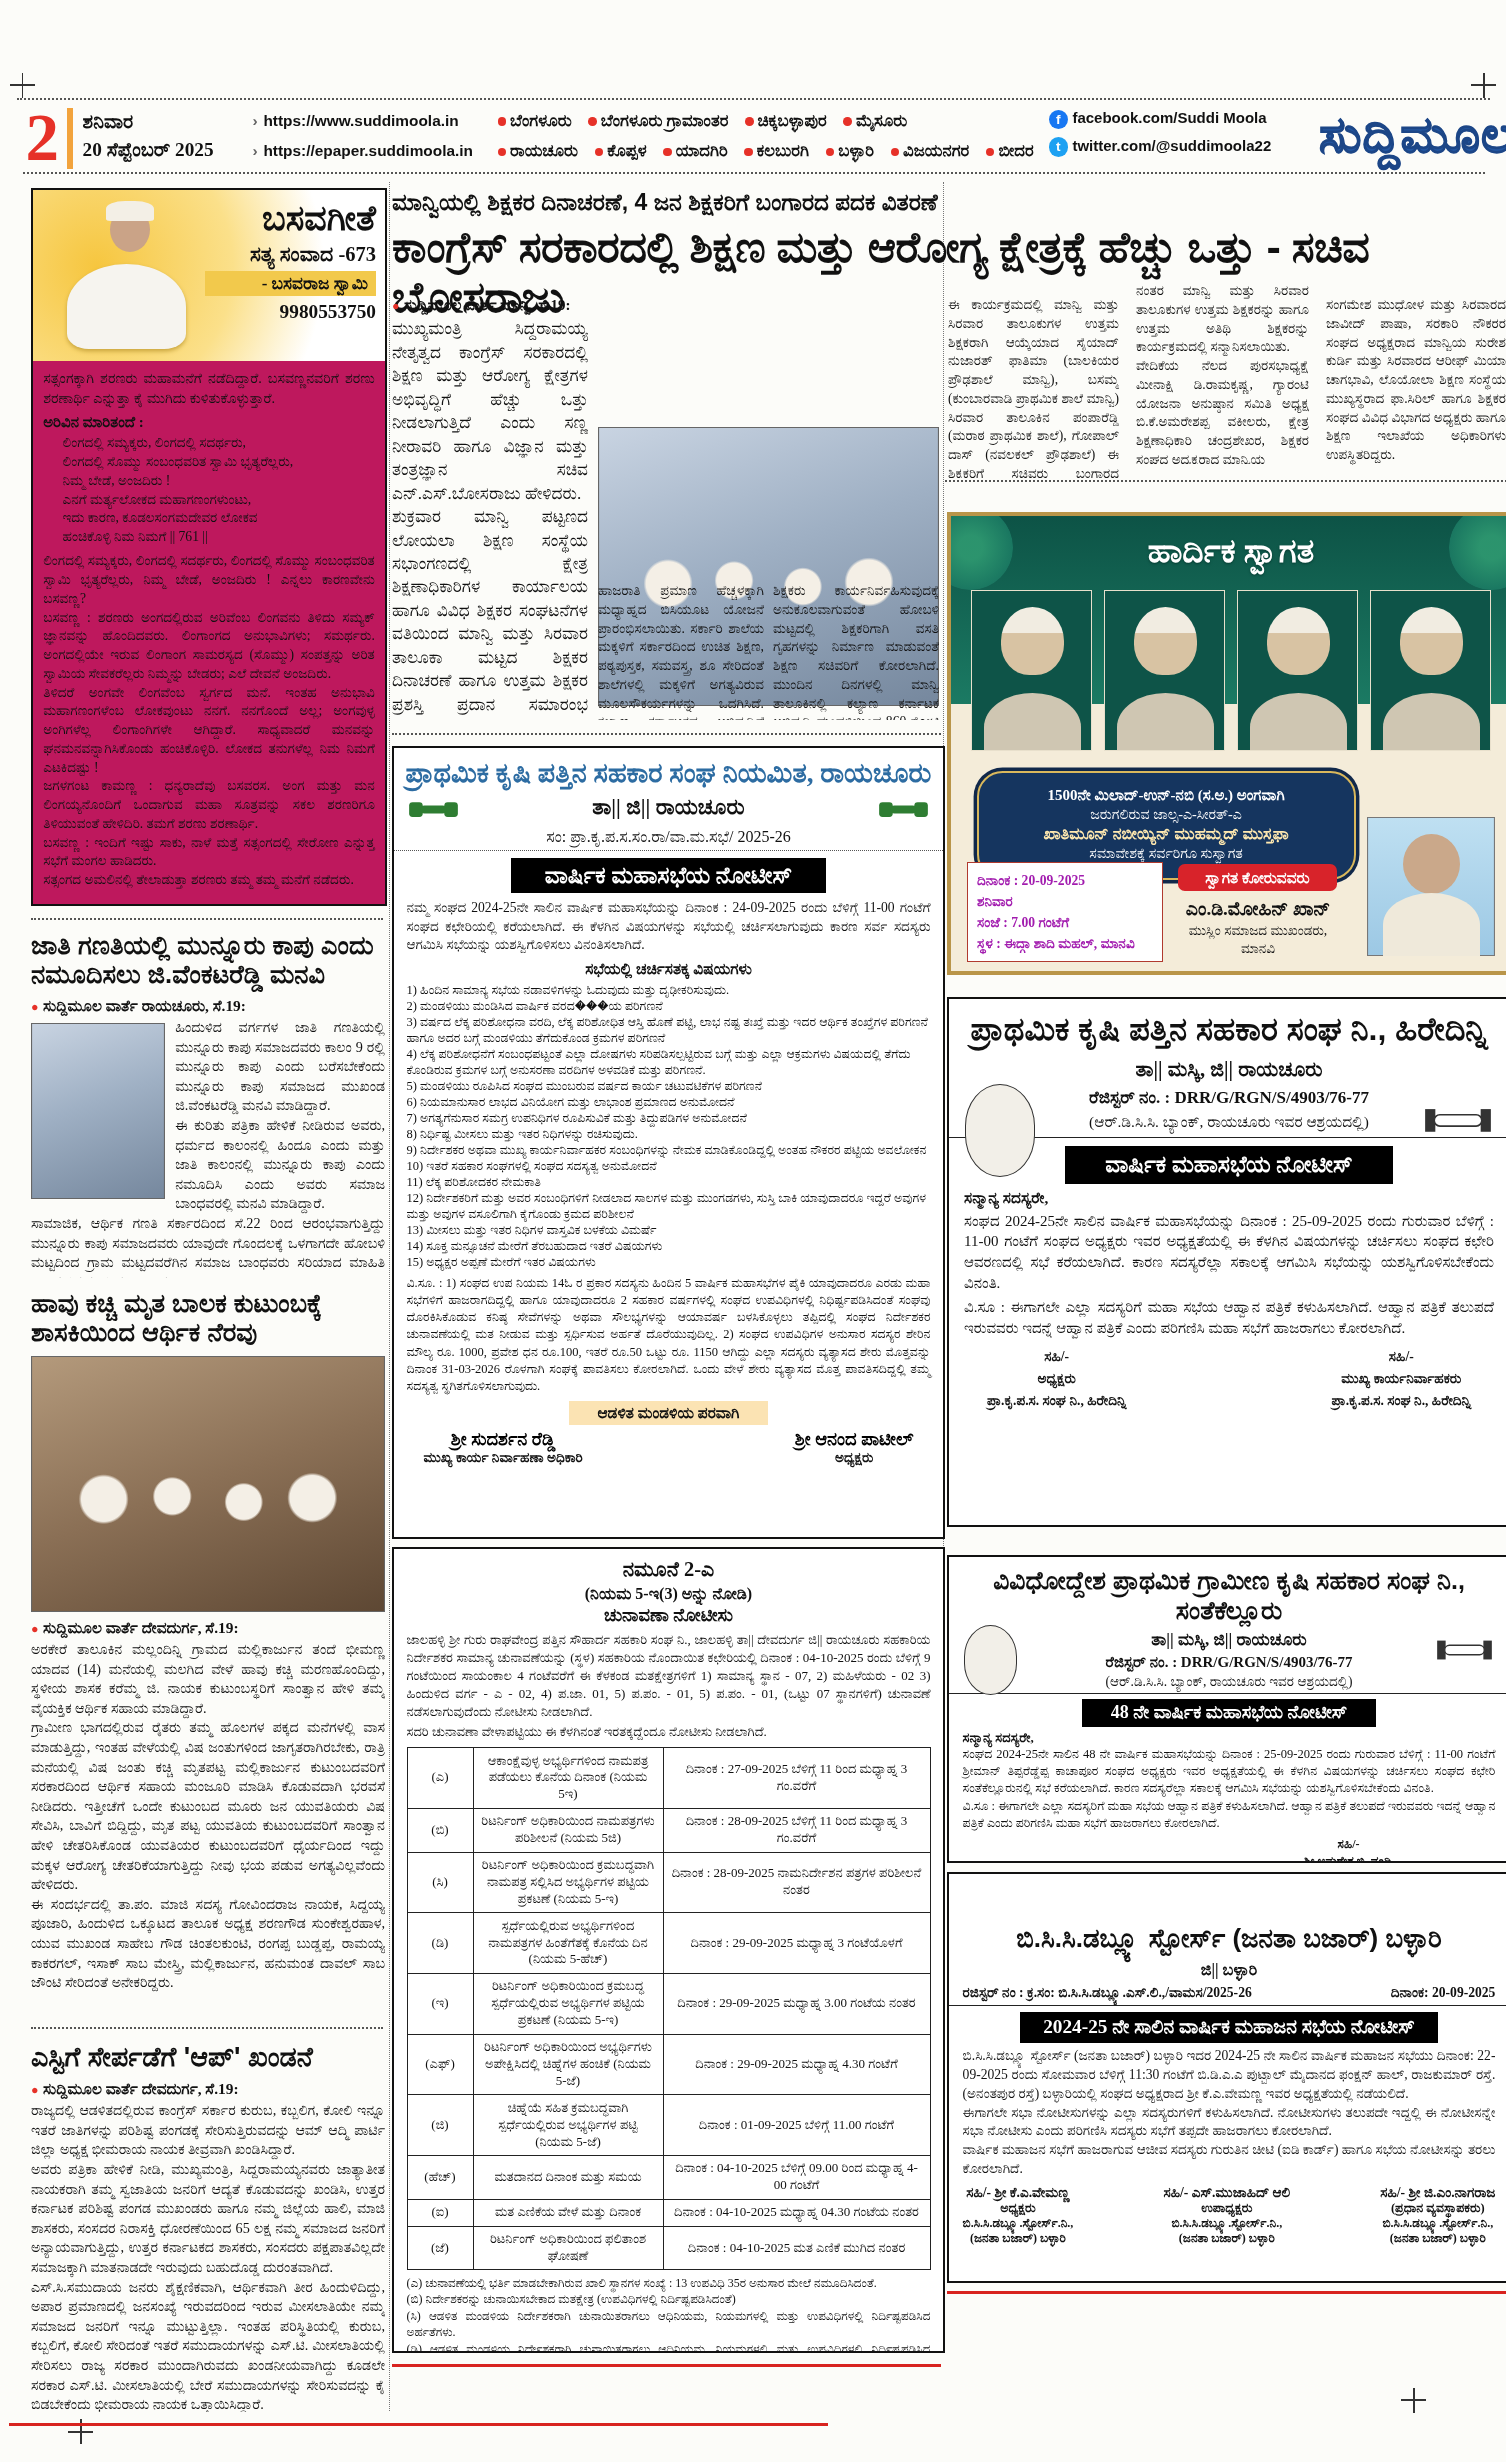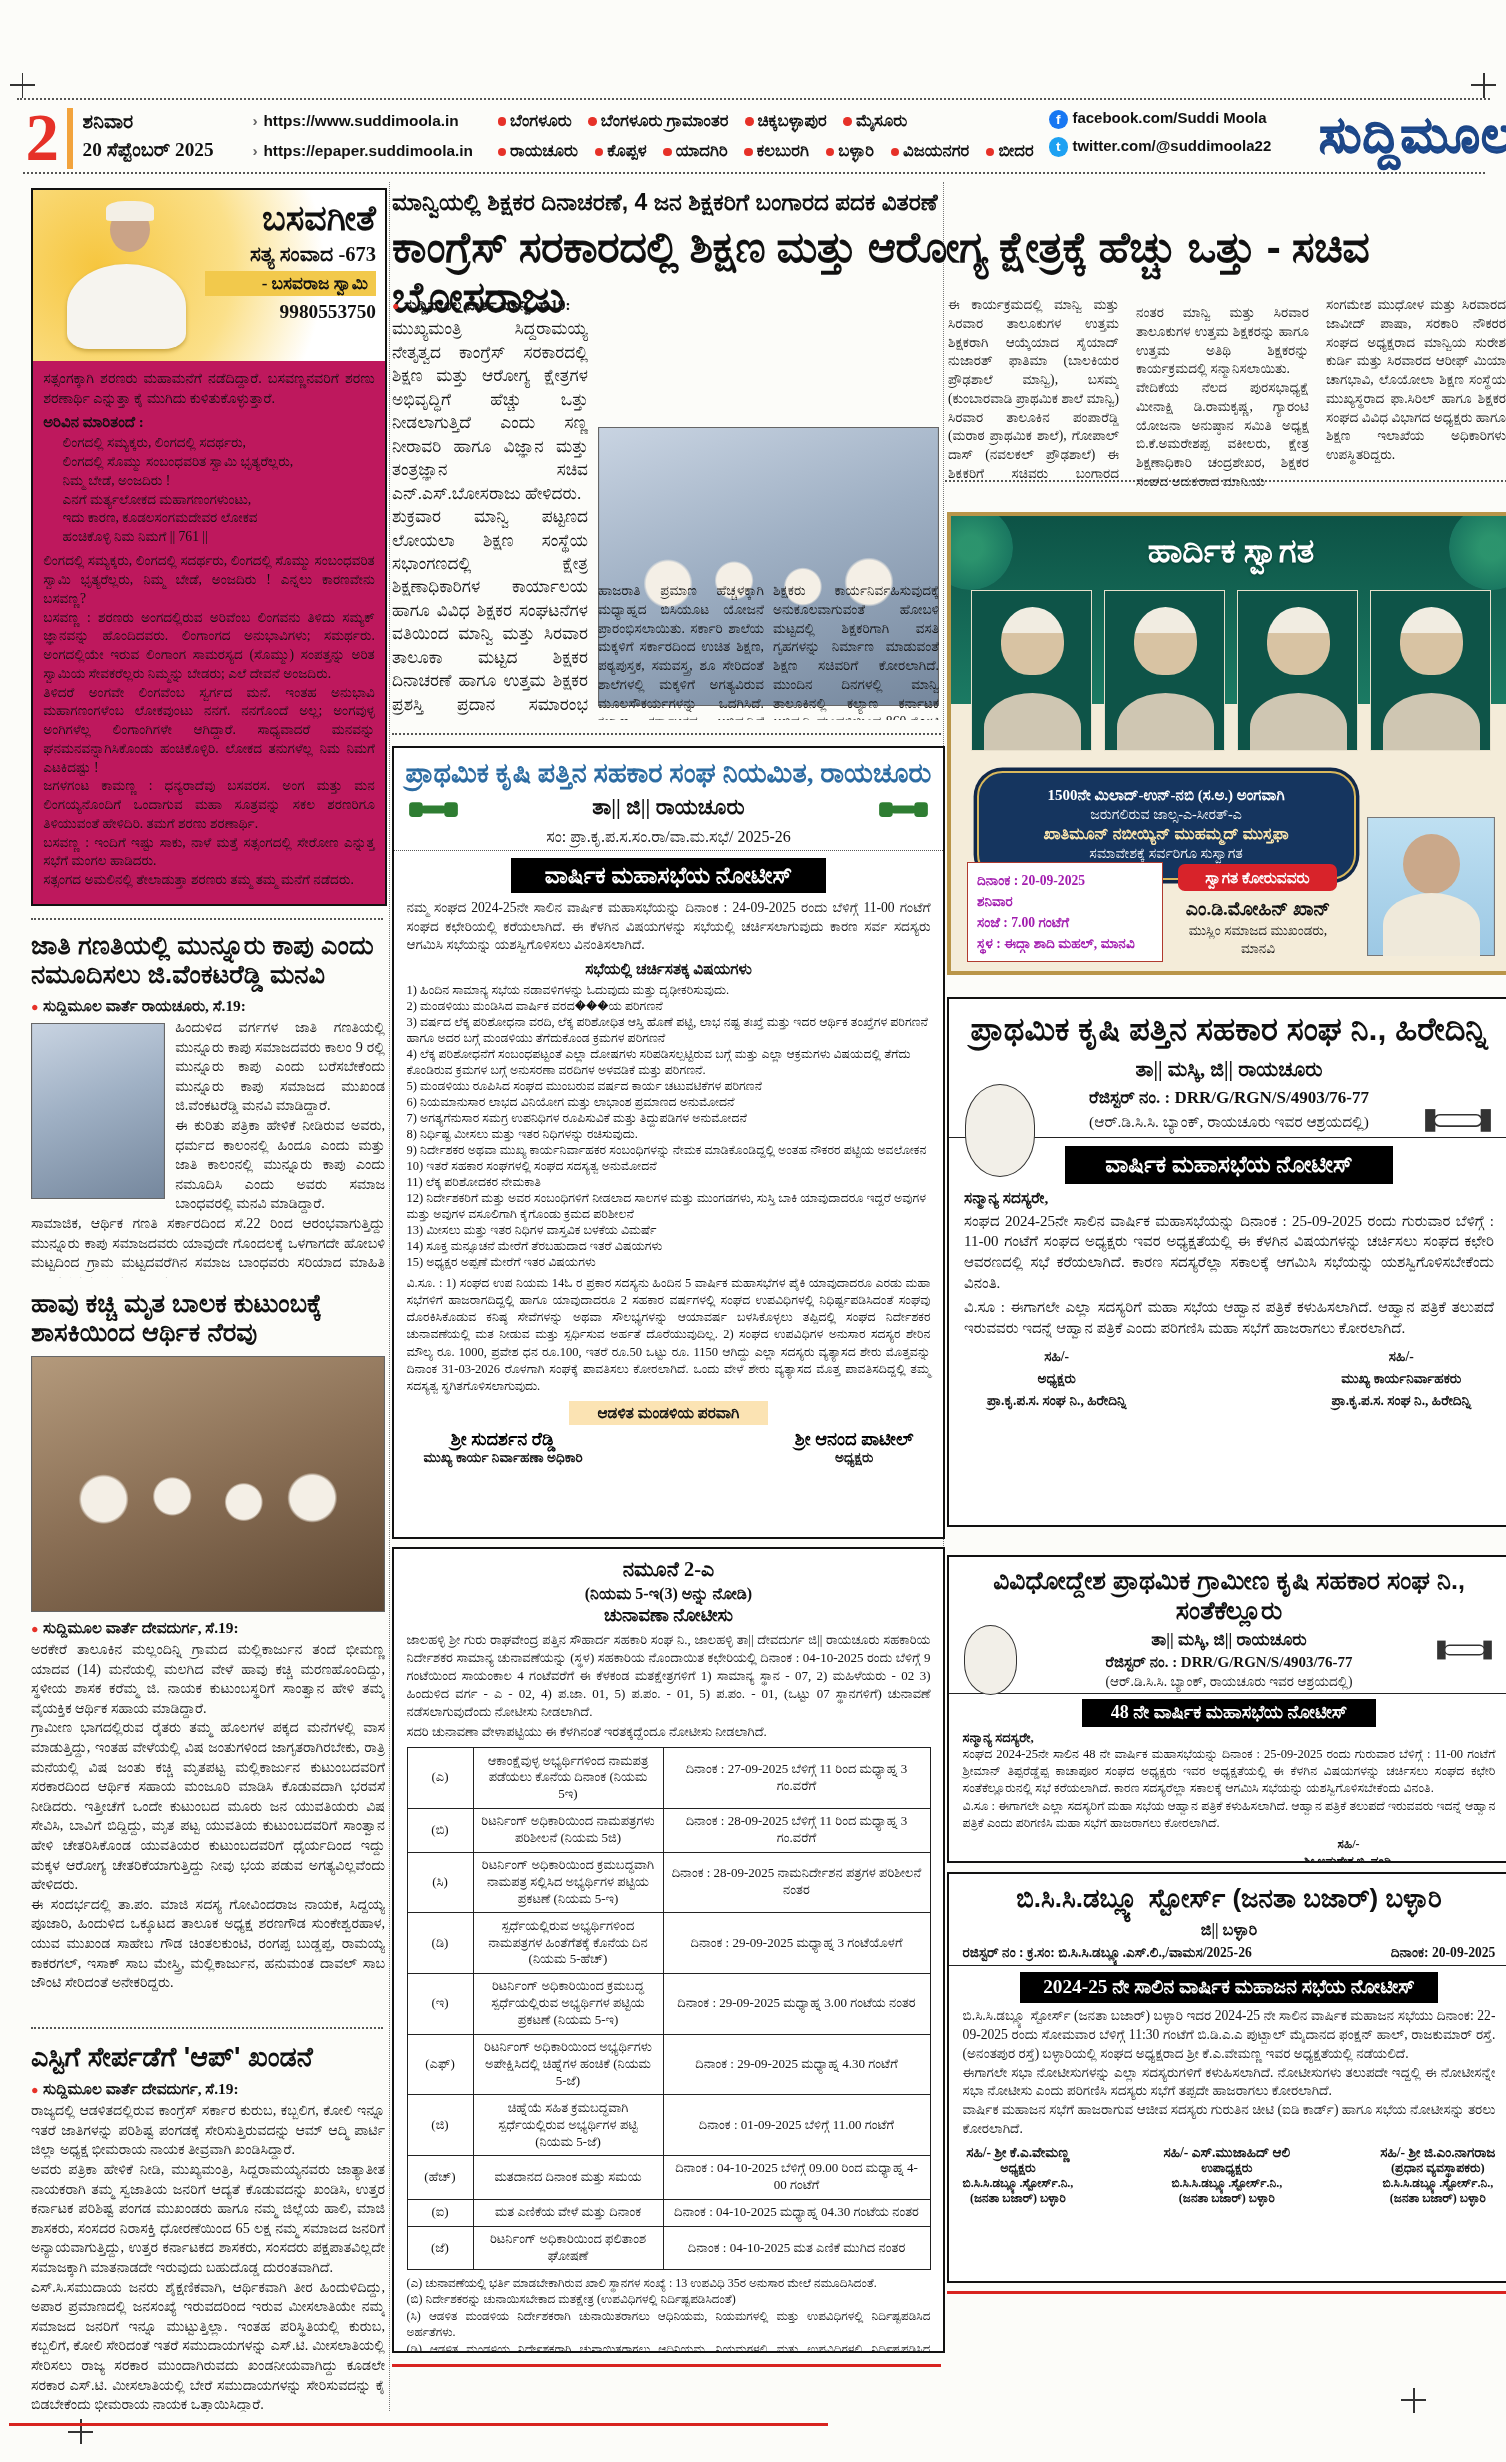--- a/index.html
+++ b/index.html
@@ -215,21 +215,21 @@
     <div class="abs" style="left:206px;top:393px;width:166px;height:138px;overflow:hidden;">
       <div class="body-txt" style="font-size:13.6px;">ಹಾಜರಾತಿ ಪ್ರಮಾಣ ಹೆಚ್ಚಳಕ್ಕಾಗಿ ಮಧ್ಯಾಹ್ನದ ಬಿಸಿಯೂಟ ಯೋಜನೆ ಪ್ರಾರಂಭಿಸಲಾಯಿತು. ಸರ್ಕಾರಿ ಶಾಲೆಯ ಮಕ್ಕಳಿಗೆ ಸರ್ಕಾರದಿಂದ ಉಚಿತ ಶಿಕ್ಷಣ, ಪಠ್ಯಪುಸ್ತಕ, ಸಮವಸ್ತ್ರ, ಶೂ ಸೇರಿದಂತೆ ಶಾಲೆಗಳಲ್ಲಿ ಮಕ್ಕಳಿಗೆ ಅಗತ್ಯವಿರುವ ಮೂಲಸೌಕರ್ಯಗಳನ್ನು ಒದಗಿಸಿದೆ. ಕಲ್ಯಾಣ ಕರ್ನಾಟಕದ ಅಭಿವೃದ್ಧಿಗೆ ನೀಡುವ ವಾರ್ಷಿಕ 5 ಸಾವಿರ ಕೋಟಿ ರೂ. ಅನುದಾನದಲ್ಲಿ ಶಿಕ್ಷಣಕ್ಕಾಗಿ ಶೇ. 25 ರಷ್ಟು ಅಂದರೆ ಅಂದಾಜು 1250 ಕೋಟಿ ರೂ. ಅನುದಾನವನ್ನು ನೀಡಲಾಗುತ್ತಿದೆ. ಒಳ ಮೀಸಲಾತಿಯ ಸಂಪೂರ್ಣ ಆದೇಶದ ನಂತರ ಖಾಯಂ ಶಿಕ್ಷಕರ ನೇಮಕಾತಿಯನ್ನು ಮಾಡಿಕೊಳ್ಳಲಾಗುವುದು. ಈಗಾಗಲೇ ಮಾನ್ವಿ ಮತ್ತು ಸಿರವಾರ ತಾಲೂಕುಗಳಲ್ಲಿನ ಸರ್ಕಾರಿ ಶಾಲೆಗಳ ಅಭಿವೃದ್ಧಿಗಾಗಿ 60 ಕೋಟಿ ರೂ. ಅನುದಾನ ನೀಡಲಾಗಿದೆ. ಗ್ರಾಮೀಣ ಭಾಗದ ಸರ್ಕಾರಿ ಶಾಲೆಗಳಲ್ಲಿ</div>
     </div>
     <div class="abs" style="left:381px;top:393px;width:166px;height:138px;overflow:hidden;">
       <div class="body-txt" style="font-size:13.6px;">ಶಿಕ್ಷಕರು ಕಾರ್ಯನಿರ್ವಹಿಸುವುದಕ್ಕೆ ಅನುಕೂಲವಾಗುವಂತೆ ಹೋಬಳಿ ಮಟ್ಟದಲ್ಲಿ ಶಿಕ್ಷಕರಿಗಾಗಿ ವಸತಿ ಗೃಹಗಳನ್ನು ನಿರ್ಮಾಣ ಮಾಡುವಂತೆ ಶಿಕ್ಷಣ ಸಚಿವರಿಗೆ ಕೋರಲಾಗಿದೆ. ಮುಂದಿನ ದಿನಗಳಲ್ಲಿ ಮಾನ್ವಿ ತಾಲೂಕಿನಲ್ಲಿ ಕಲ್ಯಾಣ ಕರ್ನಾಟಕ ಅಭಿವೃದ್ಧಿ ಮಂಡಳಿಯಿಂದ 860 ಕೋಟಿ ಅನುದಾನದಲ್ಲಿ ವಿವಿಧ ಅಭಿವೃದ್ಧಿ ಕಾಮಗಾರಿ ಕೈಗೊಳ್ಳಲಾಗುವುದು ಎಂದು ಸಚಿವರು ಹೇಳಿದರು.
 ಶಾಸಕ ಹಂಪಯ್ಯ ನಾಯಕ ಮಾತನಾಡಿ ದೇಶದ ಮುಂದಿನ ಉತ್ತಮ ಪ್ರಜೆಗಳನ್ನು ರೂಪಿಸುವ ಶಿಕ್ಷಕರಿಗೆ ಸಮಾಜದಲ್ಲಿ ಉತ್ತಮವಾದ ಸ್ಥಾನವಿದೆ. ಕಾರಣ ಶಿಕ್ಷಕರು ಮಕ್ಕಳಿಗೆ ಉತ್ತಮ ಶಿಕ್ಷಣ ನೀಡಿ ಅವರನ್ನು ಸರಿದಾರಿಯಲ್ಲಿ ಮುನ್ನಡೆಸಬೇಕೆಂದು ಸಲಹೆ ನೀಡಿದರು.</div>
     </div>
     <div class="abs" style="left:556px;top:107px;width:171px;height:182px;overflow:hidden;">
       <div class="body-txt" style="font-size:13.6px;">ಈ ಕಾರ್ಯಕ್ರಮದಲ್ಲಿ ಮಾನ್ವಿ ಮತ್ತು ಸಿರವಾರ ತಾಲೂಕುಗಳ ಉತ್ತಮ ಶಿಕ್ಷಕರಾಗಿ ಆಯ್ಕೆಯಾದ ಸೈಯಾದ್ ನುಜಾರತ್ ಫಾತಿಮಾ (ಬಾಲಕಿಯರ ಪ್ರೌಢಶಾಲೆ ಮಾನ್ವಿ), ಬಸಮ್ಮ (ಕುಂಬಾರವಾಡಿ ಪ್ರಾಥಮಿಕ ಶಾಲೆ ಮಾನ್ವಿ) ಸಿರವಾರ ತಾಲೂಕಿನ ಪಂಪಾರೆಡ್ಡಿ (ಮರಾಠ ಪ್ರಾಥಮಿಕ ಶಾಲೆ), ಗೋಪಾಲ್ ದಾಸ್ (ನವಲಕಲ್ ಪ್ರೌಢಶಾಲೆ) ಈ ಶಿಕ್ಷಕರಿಗೆ ಸಚಿವರು ಬಂಗಾರದ ಪದಕಗಳನ್ನು ವಿತರಿಸಿದರು.</div>
     </div>
-    <div class="abs" style="left:744px;top:115px;width:173px;height:182px;overflow:hidden;">
+    <div class="abs" style="left:744px;top:93px;width:173px;height:182px;overflow:hidden;">
       <div class="body-txt" style="font-size:13.6px;">ನಂತರ ಮಾನ್ವಿ ಮತ್ತು ಸಿರವಾರ ತಾಲೂಕುಗಳ ಉತ್ತಮ ಶಿಕ್ಷಕರನ್ನು ಹಾಗೂ ಉತ್ತಮ ಅತಿಥಿ ಶಿಕ್ಷಕರನ್ನು ಕಾರ್ಯಕ್ರಮದಲ್ಲಿ ಸನ್ಮಾನಿಸಲಾಯಿತು.
 ವೇದಿಕೆಯ ನೆಲದ ಪುರಸಭಾಧ್ಯಕ್ಷೆ ಮೀನಾಕ್ಷಿ ಡಿ.ರಾಮಕೃಷ್ಣ, ಗ್ಯಾರಂಟಿ ಯೋಜನಾ ಅನುಷ್ಠಾನ ಸಮಿತಿ ಅಧ್ಯಕ್ಷ ಬಿ.ಕೆ.ಅಮರೇಶಪ್ಪ ವಕೀಲರು, ಕ್ಷೇತ್ರ ಶಿಕ್ಷಣಾಧಿಕಾರಿ ಚಂದ್ರಶೇಖರ, ಶಿಕ್ಷಕರ ಸಂಘದ ಅಧ್ಯಕ್ಷರಾದ ಮಾನ್ವಿಯ</div>
     </div>
     <div class="abs" style="left:934px;top:107px;width:180px;height:182px;overflow:hidden;">
       <div class="body-txt" style="font-size:13.6px;">ಸಂಗಮೇಶ ಮುಧೋಳ ಮತ್ತು ಸಿರವಾರದ ಜಾವೀದ್ ಪಾಷಾ, ಸರಕಾರಿ ನೌಕರರ ಸಂಘದ ಅಧ್ಯಕ್ಷರಾದ ಮಾನ್ವಿಯ ಸುರೇಶ ಕುರ್ಡಿ ಮತ್ತು ಸಿರವಾರದ ಆರೀಫ್ ಮಿಯಾ ಚಾಗಭಾವಿ, ಲೊಯೋಲಾ ಶಿಕ್ಷಣ ಸಂಸ್ಥೆಯ ಮುಖ್ಯಸ್ಥರಾದ ಫಾ.ಸಿರಿಲ್ ಹಾಗೂ ಶಿಕ್ಷಕರ ಸಂಘದ ವಿವಿಧ ವಿಭಾಗದ ಅಧ್ಯಕ್ಷರು ಹಾಗೂ ಶಿಕ್ಷಣ ಇಲಾಖೆಯ ಅಧಿಕಾರಿಗಳು ಉಪಸ್ಥಿತರಿದ್ದರು.</div>
     </div>
   </div>
 
   <div class="abs nbox" style="left:392px;top:746px;width:549px;height:789px;">
     <div style="position:relative;padding:9px 11.4px 4.5px 11.4px;border-bottom:1.7px dotted #555;">
@@ -448,21 +448,21 @@
       <div style="text-align:center;margin-top:3.4px;margin-left:239px;font-size:12px;font-weight:bold;white-space:pre-line;line-height:1.45;">ಸಹಿ/-
 ಶ್ರೀ ಅಮರೇಶ ಬಿ. ವಂದ್ಲಿ
 ಮುಖ್ಯ ಕಾರ್ಯನಿರ್ವಾಹಕರು
 ವಿ.ಪ್ರ.ಗ್ರಾ.ಕೃ.ಸ. ಸಂಘ ನಿ.,
 ಸಂತೆಕೆಲ್ಲೂರು</div>
     </div>
   </div>
 
   <div class="abs nbox" style="left:947px;top:1872px;width:560px;height:407px;">
     <div style="padding:9px 13.6px 4.5px 13.6px;border-bottom:1.7px solid #222;">
-      <div class="ntitle hl" style="font-size:26px;">ಬಿ.ಸಿ.ಸಿ.ಡಬ್ಲ್ಯೂ ಸ್ಟೋರ್ಸ್ (ಜನತಾ ಬಜಾರ್) ಬಳ್ಳಾರಿ</div>
+      <div class="ntitle hl" style="font-size:26px;margin-top:40px;">ಬಿ.ಸಿ.ಸಿ.ಡಬ್ಲ್ಯೂ ಸ್ಟೋರ್ಸ್ (ಜನತಾ ಬಜಾರ್) ಬಳ್ಳಾರಿ</div>
       <div class="ntitle" style="font-size:16px;margin-top:5.7px;">ಜಿ|| ಬಳ್ಳಾರಿ</div>
       <div style="display:flex;justify-content:space-between;font-weight:bold;font-size:13.6px;margin-top:5.7px;">
         <span>ರಜಿಸ್ಟರ್ ನಂ : ಕ್ರ.ಸಂ: ಬಿ.ಸಿ.ಸಿ.ಡಬ್ಲ್ಯೂ.ಎಸ್.ಲಿ.,/ವಾಮಸ/2025-26</span>
         <span>ದಿನಾಂಕ: 20-09-2025</span>
       </div>
     </div>
     <div style="text-align:center;margin-top:5.7px;">
       <span class="nband" style="display:inline-block;padding:4.5px 23px;font-size:19.3px;">2024-25 ನೇ ಸಾಲಿನ ವಾರ್ಷಿಕ ಮಹಾಜನ ಸಭೆಯ ನೋಟೀಸ್</span>
     </div>
     <div style="padding:4.5px 13.6px 0 13.6px;">

